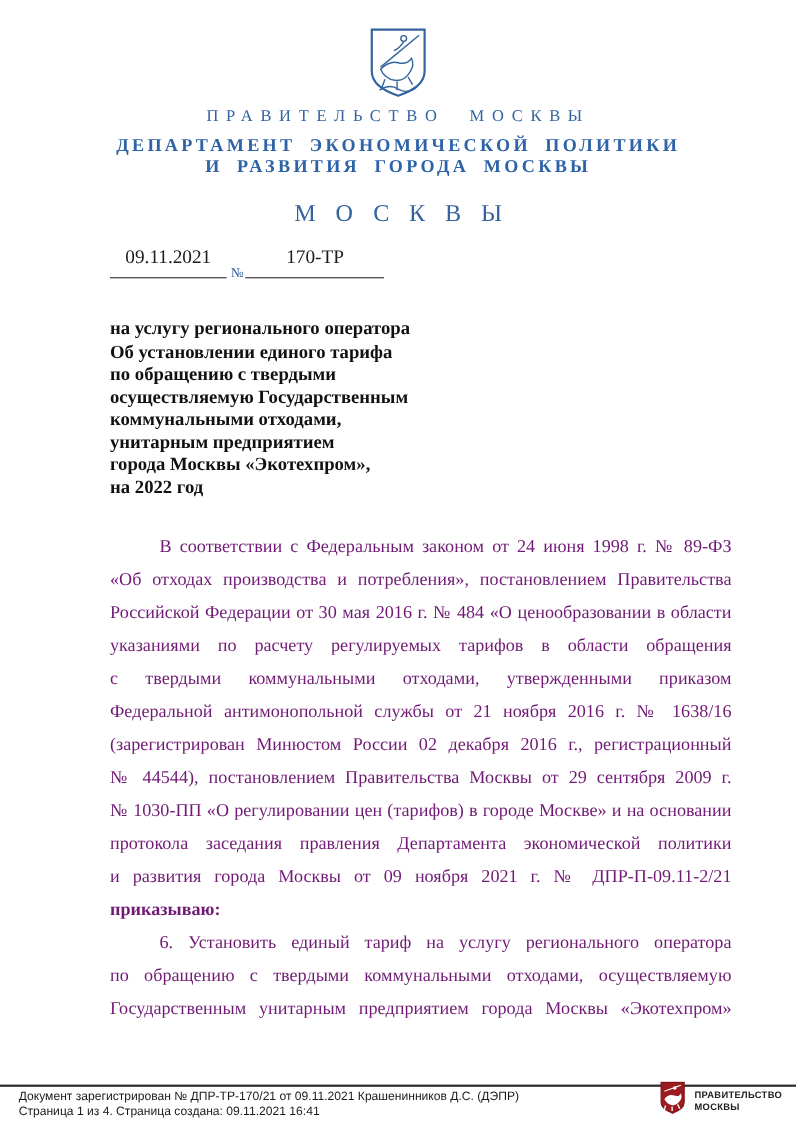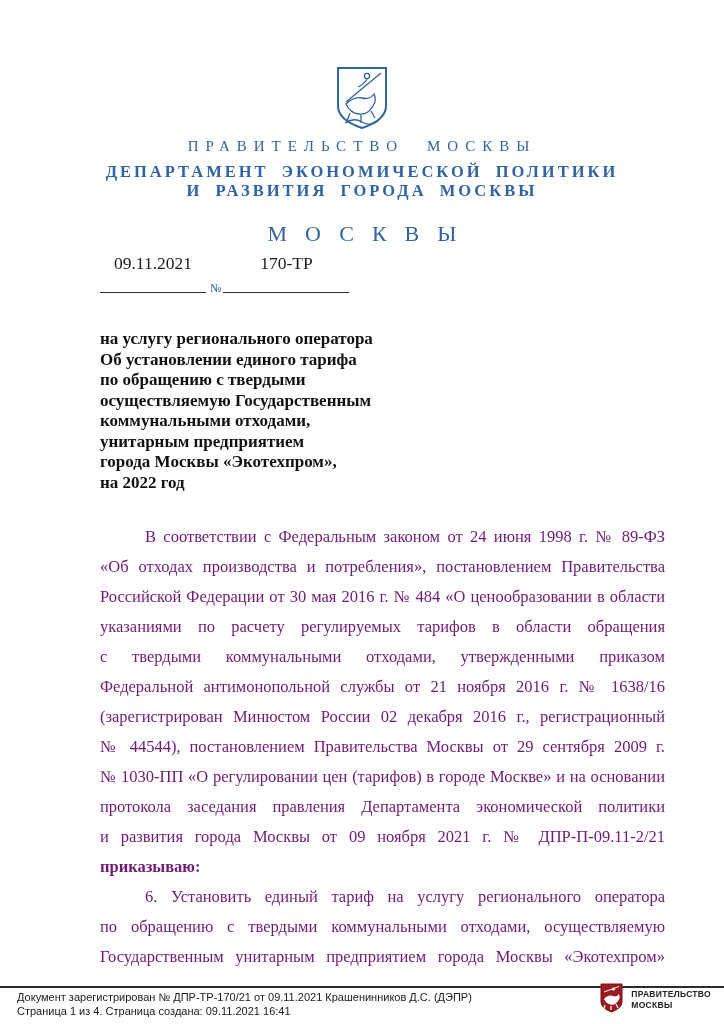--- a/index.html
+++ b/index.html
@@ -8,21 +8,21 @@
     background: #f2f2f2;
     font-family: "Liberation Serif", serif;
   }
   .page {
     position: relative;
     width: 724px; height: 1024px;
     background: #ffffff;
     overflow: hidden;
     color: #1c1c1c;
   }
-  .header { text-align: center; padding-top: 25px; margin-top: 41px; }
+  .header { text-align: center; padding-top: 25px; }
   .emblem { display: inline-block; }
   .gov-title {
     margin-top: 4px;
     color: #33649f;
     font-size: 15px;
     letter-spacing: 7px;
     word-spacing: 12px;
     font-weight: 400;
   }
   .dept {
@@ -45,21 +45,21 @@
   .requisites {
     display: flex;
     align-items: flex-end;
     margin: 22px 0 0 100px;
     height: 24px;
   }
   .req-field {
     border-bottom: 1.6px solid #2b2b2b;
     text-align: center;
     font-size: 17.5px;
-    padding-bottom: 18px;
+    padding-bottom: 8px;
   }
   .req-date { width: 106px; }
   .req-no {
     font-size: 12px;
     color: #2c5c9b;
     padding: 0 2px 0 4px;
     transform: translateY(3px);
   }
   .req-num { width: 126px; }
   .subject {

